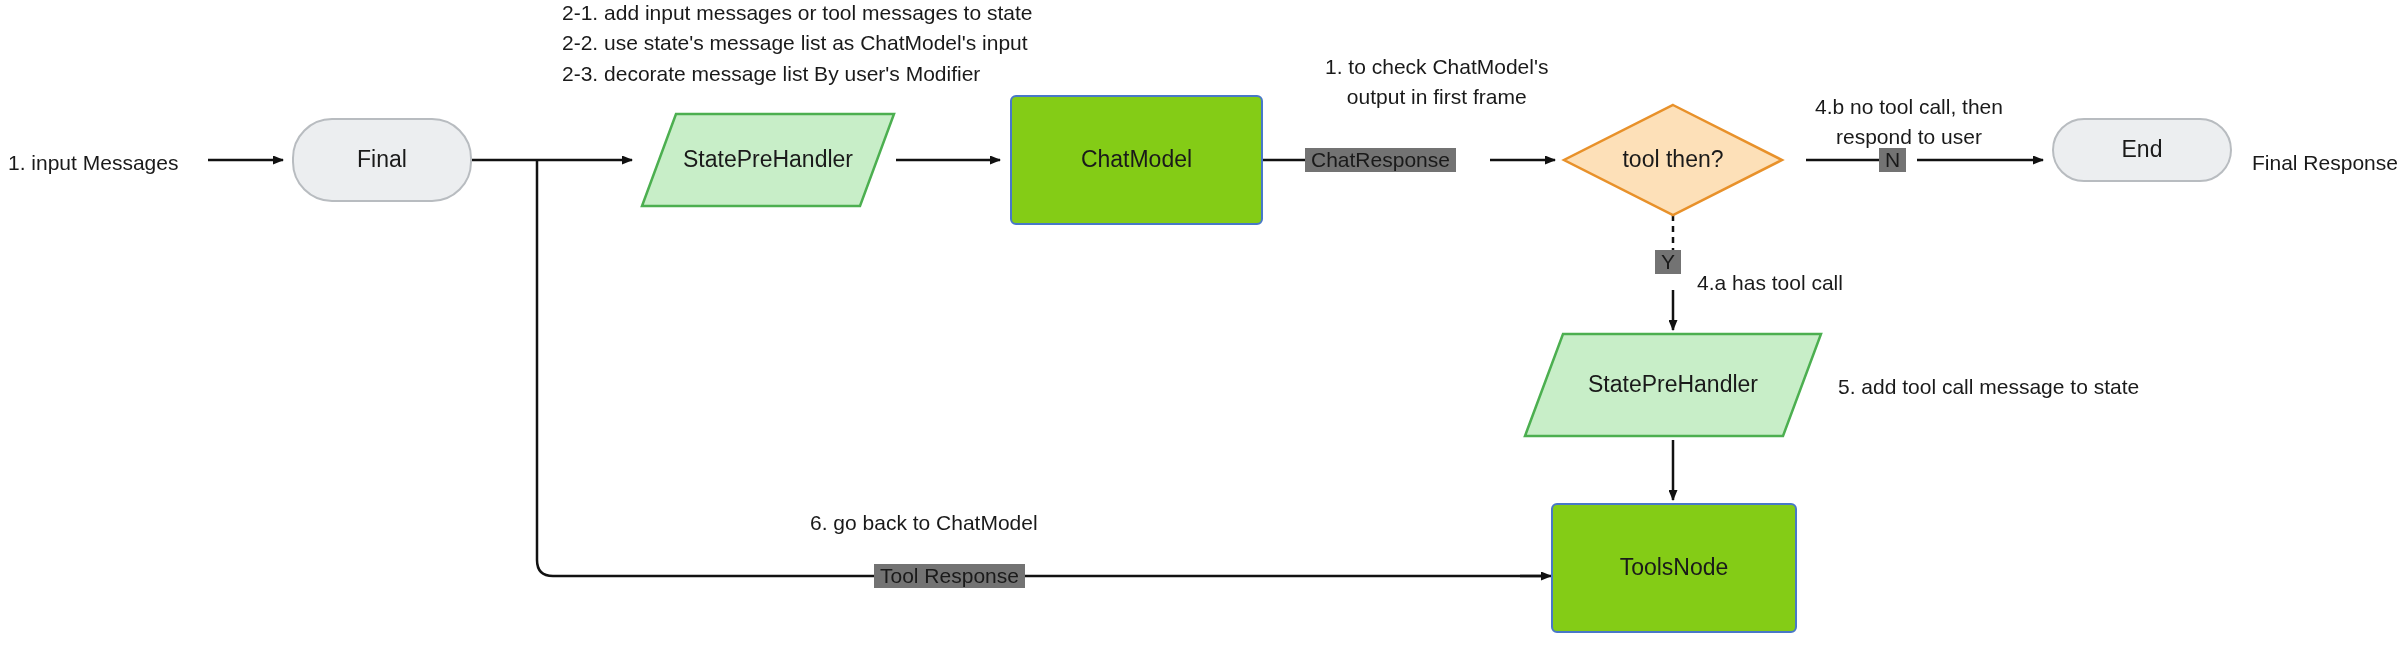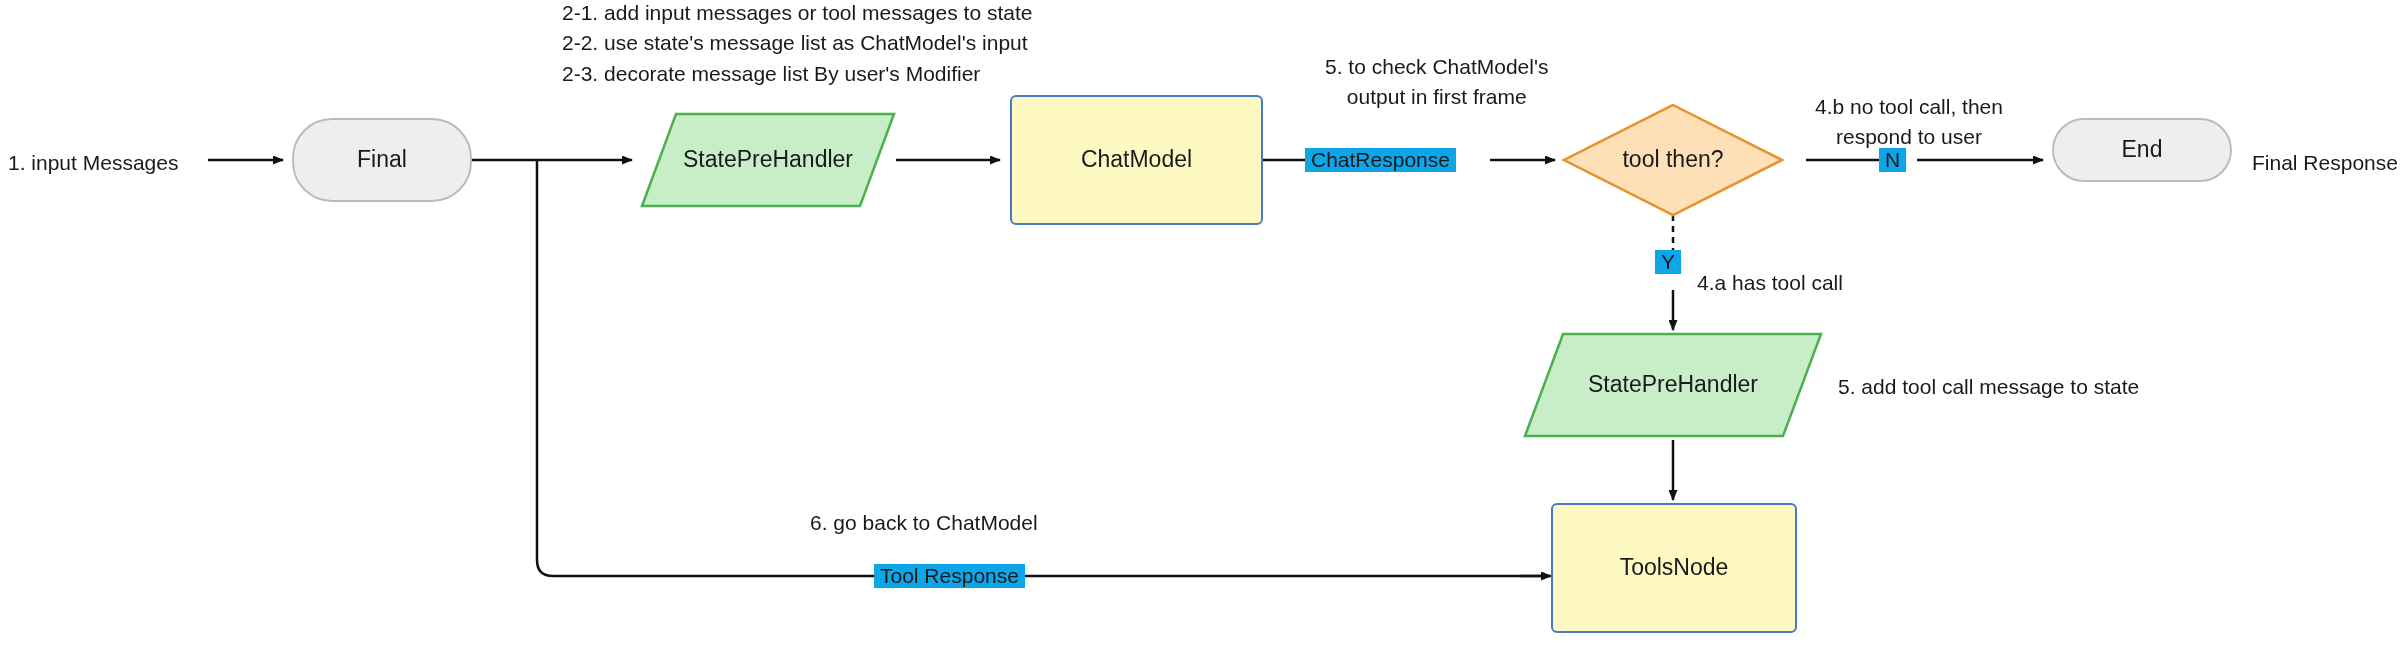--- a/index.html
+++ b/index.html
@@ -41,21 +41,21 @@
     white-space: nowrap;
   }
   
   .terminal {
     background: #eceef0;
     border: 2px solid #b8bcc0;
     border-radius: 40px;
   }
   
   .process {
-    background: #fef9c3;
+    background: #84cc16;
     border: 2px solid #4878c8;
     border-radius: 6px;
   }
   
   .paraWrap {
     position: absolute;
   }
   .paraWrap svg {
     position: absolute;
     left: 0;
@@ -100,21 +100,21 @@
   .ann.center {
     text-align: center;
   }
   .ann.left {
     text-align: left;
   }
   .edge-label {
     position: absolute;
     font-size: 21px;
     color: #1a1a1a;
-    background: #0ea5e9;
+    background: #737373;
     padding: 0 6px;
     white-space: nowrap;
   }
 </style>
 </head>
 <body>
 
 <div id="canvas">
 
   <svg class="edges" viewBox="0 0 2408 648">
@@ -146,21 +146,21 @@
 
     <path d="M1520,576 L1551,576" stroke="#111111" stroke-width="2.5" fill="none" marker-end="url(#arrow)"></path>
   </svg>
 
   <div class="ann left" style="left:8px; top:148px;">1. input Messages</div>
 
   <div class="ann left" style="left:562px; top:-2px;">2-1. add input messages or tool messages to state
 2-2. use state's message list as ChatModel's input
 2-3. decorate message list By user's Modifier</div>
 
-  <div class="ann center" style="left:1325px; top:52px;">5. to check ChatModel's
+  <div class="ann center" style="left:1325px; top:52px;">1. to check ChatModel's
 output in first frame</div>
 
   <div class="ann center" style="left:1815px; top:52px;margin-top:40px;">4.b no tool call, then
 respond to user</div>
 
   <div class="ann left" style="left:1697px; top:268px;">4.a has tool call</div>
 
   <div class="ann left" style="left:1838px; top:372px;">5. add tool call message to state</div>
 
   <div class="ann left" style="left:810px; top:508px;">6. go back to ChatModel</div>

